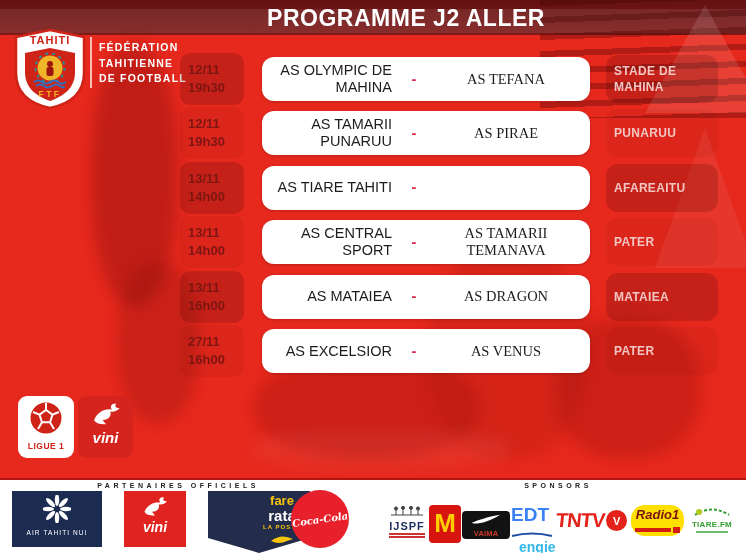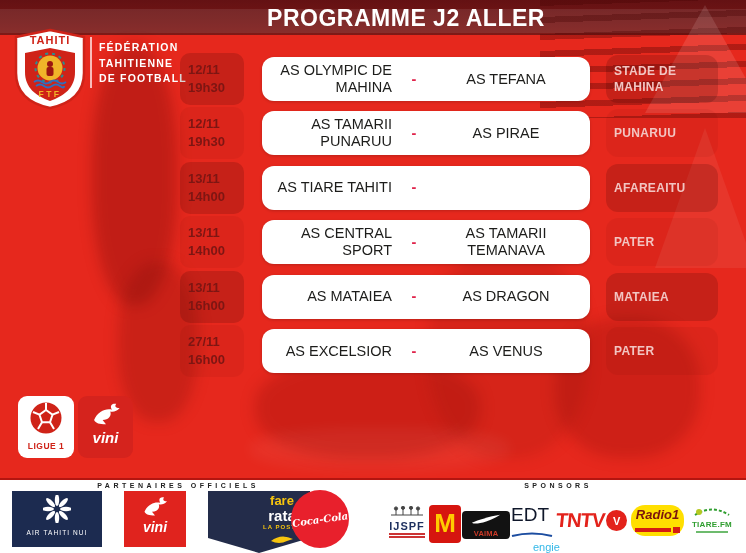--- a/index.html
+++ b/index.html
@@ -38,21 +38,21 @@
   .row{position:absolute;left:180px;width:560px;height:50px;}
   .date-panel{left:0;top:-4px;width:64px;height:52px;border-radius:10px;background:rgba(40,0,0,.17);}
   .venue-panel{left:426px;top:-2px;width:112px;height:48px;border-radius:12px;background:rgba(40,0,0,.17);}
   .row:nth-child(even) .date-panel,.row:nth-child(even) .venue-panel{background:rgba(40,0,0,.05);}
   .date{position:absolute;left:8px;top:4px;color:#7d1613;font-weight:bold;font-size:13px;line-height:18px;}
   .card{position:absolute;left:82px;top:0;width:328px;height:44px;background:#fff;border-radius:12px;
     display:flex;align-items:center;box-shadow:0 1px 3px rgba(0,0,0,.18);
     color:#1d1d1b;font-size:14.5px;line-height:17px;}
   .home{width:116px;margin-left:14px;text-align:right;}
   .dash{width:44px;text-align:center;color:#e0234a;font-weight:bold;}
-  .away{flex:1;text-align:center;padding-right:14px;}
+  .away{flex:1;text-align:center;padding-right:14px;font-family:Liberation Serif, serif;}
   .venue{position:absolute;left:434px;top:0;width:96px;height:44px;display:flex;align-items:center;
     color:#f2c5c2;font-weight:bold;font-size:12px;line-height:16px;letter-spacing:.3px;}
 
   
   .ligue1-box{position:absolute;left:18px;top:396px;width:56px;height:62px;background:#fff;
     border-radius:9px;text-align:center;}
   .ligue1-label{color:#cf2318;font-weight:bold;font-size:8.5px;letter-spacing:.5px;margin-top:1px;}
   .vini-box{position:absolute;left:78px;top:396px;width:55px;height:62px;background:#d5231d;
     border-radius:9px;text-align:center;}
   .vini-label{color:#fff;font-weight:bold;font-style:italic;font-size:15px;margin-top:-2px;}
@@ -80,22 +80,22 @@
   .ijspf-label{color:#1d2f5e;font-weight:bold;font-size:11px;letter-spacing:1px;line-height:12px;}
   .ijspf-line{height:2px;background:#c33;margin:1px 6px 0 6px;}
   .mcd{position:absolute;left:429px;top:25px;width:32px;height:38px;background:#d6150f;border-radius:4px;
     text-align:center;}
   .mcd-label{color:#ffcc00;font-weight:bold;font-size:26px;line-height:36px;}
   .vaima{position:absolute;left:462px;top:31px;width:48px;height:28px;background:#121212;border-radius:4px;
     text-align:center;}
   .vaima-line{font-size:7.5px;font-weight:bold;letter-spacing:.2px;line-height:9px;}
   .vaima-home{color:#cd3a28;}  .vaima-away{color:#fff;}
   .edt{position:absolute;left:511px;top:26px;width:50px;text-align:left;}
-  .edt-label{color:#0f172a;font-weight:normal;font-size:19px;line-height:18px;}
-  .engie-label{color:#33b8e8;font-weight:normal;font-size:11px;line-height:11px;margin-left:22px;}
+  .edt-label{color:#3b82f6;font-weight:bold;font-size:19px;line-height:18px;}
+  .engie-label{color:#33b8e8;font-weight:bold;font-size:14px;line-height:11px;margin-left:8px;}
   .tntv{position:absolute;left:556px;top:29px;display:flex;align-items:center;}
   .tntv-label{color:#e3221b;font-weight:bold;font-size:20px;transform:skewX(-6deg);letter-spacing:-1px;}
   .tntv-circle{width:21px;height:21px;border-radius:50%;background:#e3221b;color:#fff;font-weight:bold;
     font-size:11px;display:flex;align-items:center;justify-content:center;margin-left:2px;}
   .radio1{position:absolute;left:631px;top:25px;width:53px;height:31px;background:#ffdf00;border-radius:14px;
     text-align:center;}
   .radio1-label{color:#7c150c;font-weight:bold;font-style:italic;font-size:13px;line-height:20px;}
   .radio1-strip{position:absolute;left:4px;bottom:4px;width:36px;height:4px;background:#d51d12;}
   .radio1-sq{position:absolute;right:4px;bottom:3px;width:7px;height:6px;background:#d51d12;}
   .tiare{position:absolute;left:688px;top:22px;width:48px;text-align:center;}

